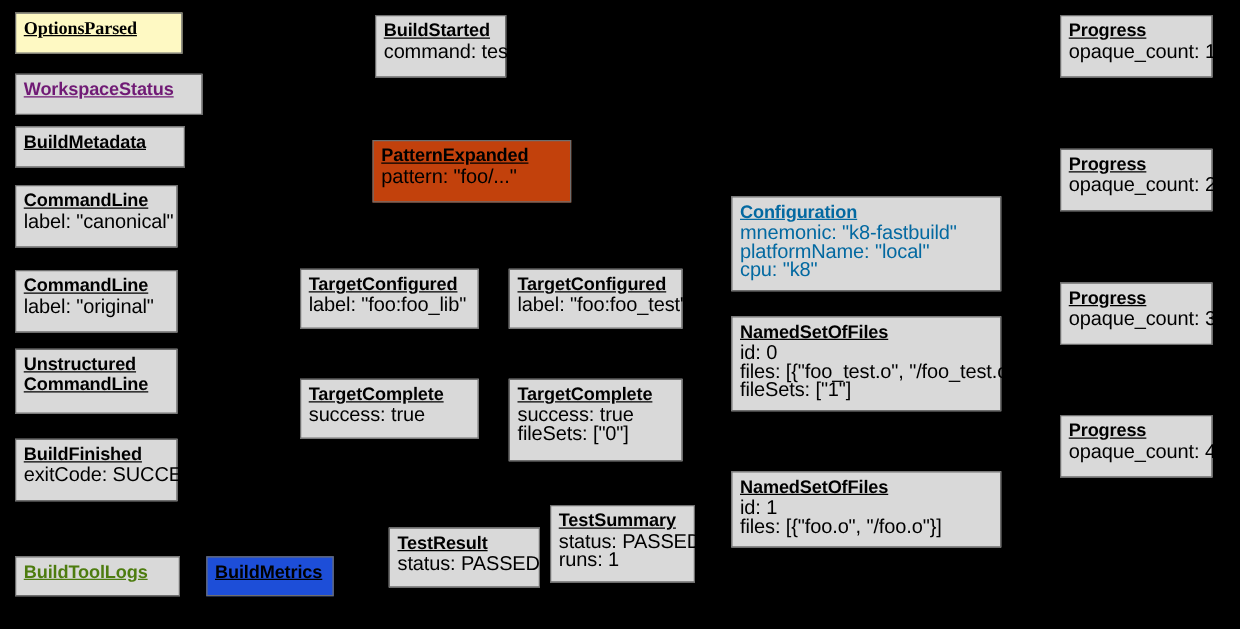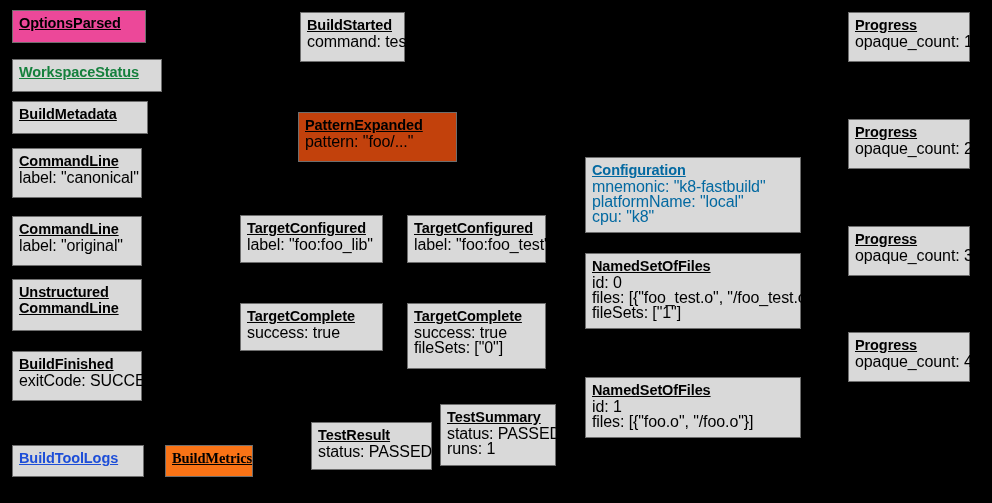--- a/index.html
+++ b/index.html
@@ -45,24 +45,24 @@
     font-size: 16px;
     line-height: 15px;
     white-space: nowrap;
     letter-spacing: -0.1px;
   }
 </style>
 </head>
 <body>
 
 <div id="canvas" style="width: 992px; height: 503px; background: rgb(0, 0, 0);">
-    <div class="node" style="left: 12px; top: 10px; width: 134px; height: 33px; background: #ec4899; border-color: rgb(110, 110, 110); color: rgb(0, 0, 0);">
+    <div class="node" style="left: 12px; top: 10px; width: 134px; height: 33px; background: #fef9c3; border-color: rgb(110, 110, 110); color: rgb(0, 0, 0); font-family: Liberation Serif, serif;">
       <span class="node-title">OptionsParsed</span>
     </div>
-    <div class="node" style="left: 12px; top: 59px; width: 150px; height: 33px; background: rgb(217, 217, 217); border-color: rgb(110, 110, 110); color: #15803d;">
+    <div class="node" style="left: 12px; top: 59px; width: 150px; height: 33px; background: rgb(217, 217, 217); border-color: rgb(110, 110, 110); color: #701a75;">
       <span class="node-title">WorkspaceStatus</span>
     </div>
     <div class="node" style="left: 12px; top: 101px; width: 136px; height: 33px; background: rgb(217, 217, 217); border-color: rgb(110, 110, 110); color: rgb(0, 0, 0);">
       <span class="node-title">BuildMetadata</span>
     </div>
     <div class="node" style="left: 12px; top: 148px; width: 130px; height: 50px; background: rgb(217, 217, 217); border-color: rgb(110, 110, 110); color: rgb(0, 0, 0);">
       <span class="node-title">CommandLine</span>
       <span class="node-props">
         <span class="node-prop">label: "canonical"</span>
       </span>
@@ -75,24 +75,24 @@
     </div>
     <div class="node" style="left: 12px; top: 279px; width: 130px; height: 52px; background: rgb(217, 217, 217); border-color: rgb(110, 110, 110); color: rgb(0, 0, 0);">
       <span class="node-title wrap">Unstructured CommandLine</span>
     </div>
     <div class="node" style="left: 12px; top: 351px; width: 130px; height: 50px; background: rgb(217, 217, 217); border-color: rgb(110, 110, 110); color: rgb(0, 0, 0);">
       <span class="node-title">BuildFinished</span>
       <span class="node-props">
         <span class="node-prop">exitCode: SUCCESS</span>
       </span>
     </div>
-    <div class="node" style="left: 12px; top: 445px; width: 132px; height: 32px; background: rgb(217, 217, 217); border-color: rgb(110, 110, 110); color: #1d4ed8;">
+    <div class="node" style="left: 12px; top: 445px; width: 132px; height: 32px; background: rgb(217, 217, 217); border-color: rgb(110, 110, 110); color: #4d7c0f;">
       <span class="node-title">BuildToolLogs</span>
     </div>
-    <div class="node" style="left: 165px; top: 445px; width: 88px; height: 32px; background: #f97316; border-color: rgb(110, 110, 110); color: rgb(0, 0, 0); font-family: Liberation Serif, serif;">
+    <div class="node" style="left: 165px; top: 445px; width: 102px; height: 32px; background: #1d4ed8; border-color: rgb(110, 110, 110); color: rgb(0, 0, 0);">
       <span class="node-title">BuildMetrics</span>
     </div>
     <div class="node" style="left: 300px; top: 12px; width: 105px; height: 50px; background: rgb(217, 217, 217); border-color: rgb(110, 110, 110); color: rgb(0, 0, 0);">
       <span class="node-title">BuildStarted</span>
       <span class="node-props">
         <span class="node-prop">command: test</span>
       </span>
     </div>
     <div class="node" style="left: 298px; top: 112px; width: 159px; height: 50px; background: #c2410c; border-color: rgb(110, 110, 110); color: rgb(0, 0, 0);">
       <span class="node-title">PatternExpanded</span>

